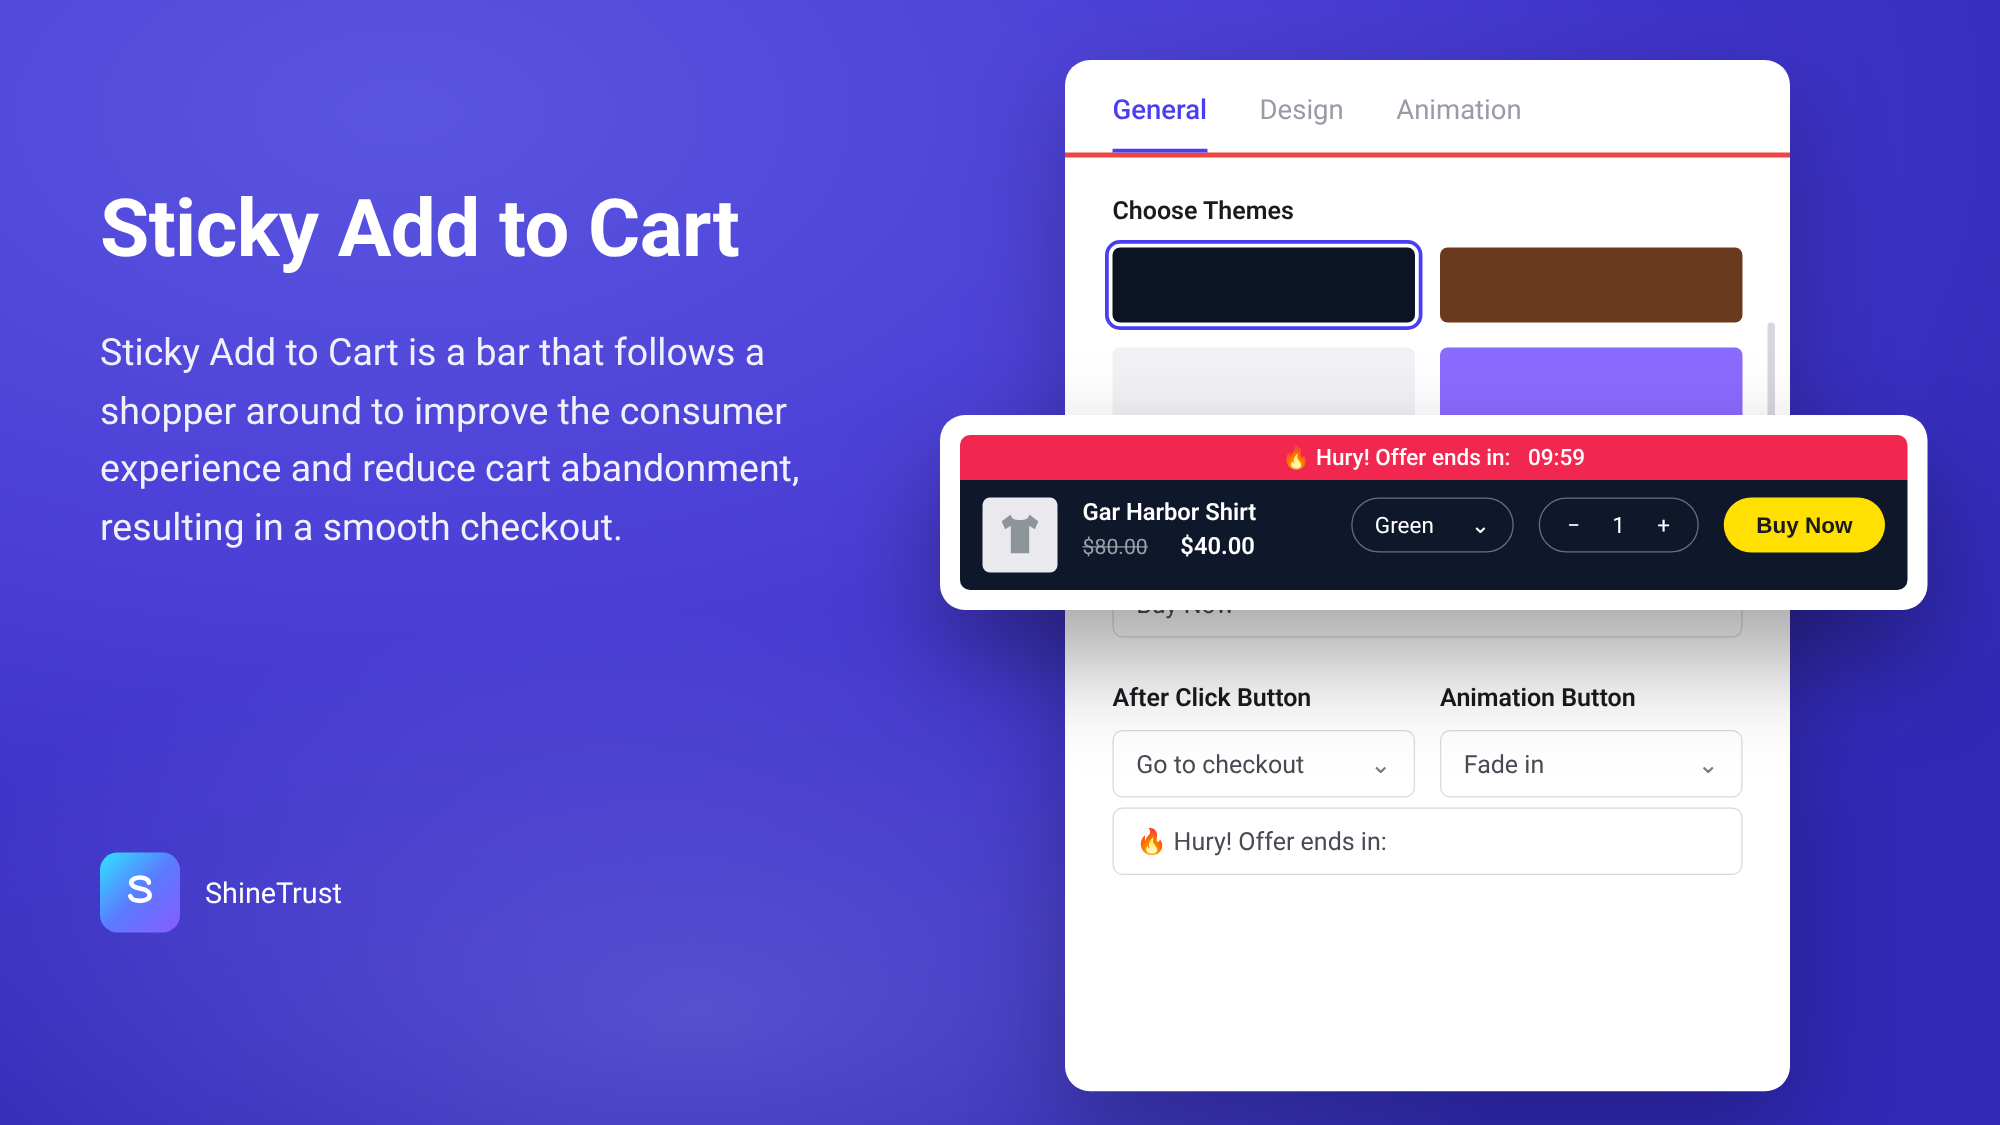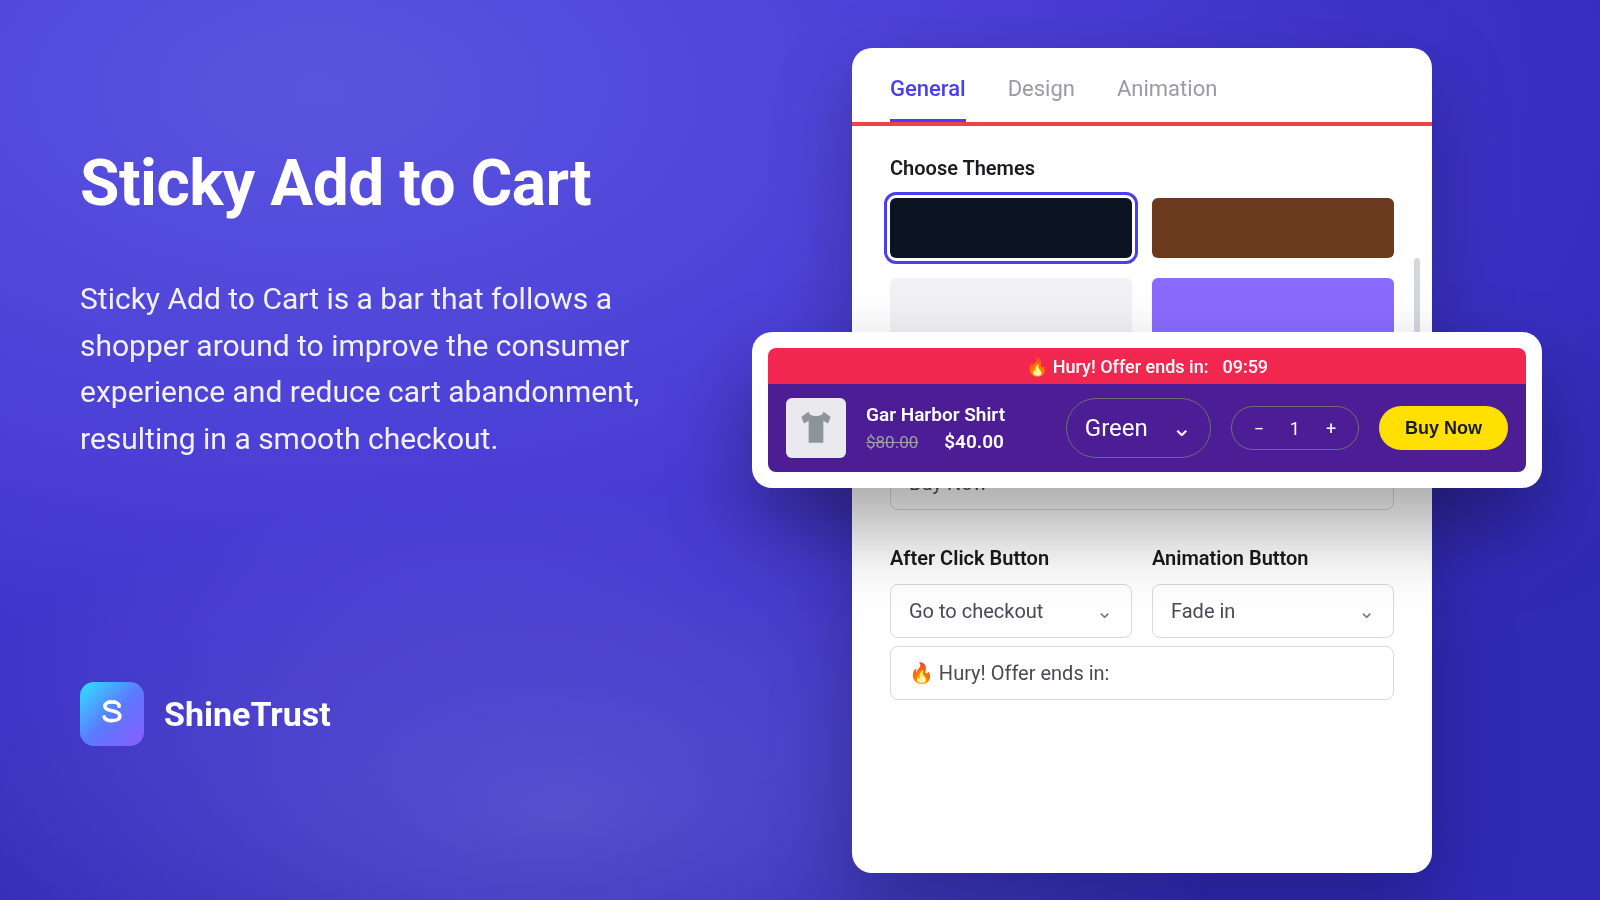--- a/index.html
+++ b/index.html
@@ -14,34 +14,34 @@
     background: radial-gradient(70% 60% at 35% 90%, rgba(180,180,255,0.25), transparent 60%);
     pointer-events:none;
   }
 
   
   .hero-title {
     position: absolute; left: 80px; top: 146px;
     color: #fff; font-size: 64px; font-weight: 700; letter-spacing: -0.5px;
   }
   .hero-desc {
-    position: absolute; left: 80px; top: 276px; width: 620px;
+    position: absolute; left: 80px; top: 260px; width: 620px;
     color: rgba(255,255,255,0.92); font-size: 30px; line-height: 1.55; font-weight: 400;
   }
 
   
   .brand { position:absolute; left:80px; top:682px; display:flex; align-items:center; gap:20px; }
   .brand-logo {
     width:64px; height:64px; border-radius:14px;
     background: linear-gradient(135deg,#2fe3ff 0%, #5b7bff 50%, #8a5bff 100%);
     display:flex; align-items:center; justify-content:center;
     color:#fff; font-weight:800; font-size:34px;
   }
   .brand-logo svg { width:34px; height:34px; }
-  .brand-name { color:#fff; font-size:34px; font-weight:700; }
+  .brand-name { color:#fff; font-size:23px; font-weight:400; }
 
   
   .card {
     position:absolute; left:852px; top:48px; width:580px; height:825px;
     background:#fff; border-radius:20px; box-shadow: 0 30px 80px rgba(0,0,0,0.25);
     overflow:hidden;
   }
   .tabs { display:flex; gap:42px; padding: 28px 38px 0 38px; border-bottom:4px solid #ef4444; }
   .tab { color:#9a9aa6; font-size:22px; padding-bottom:18px; cursor:pointer; }
   .tab.active { color:#4a3ff0; border-bottom:3px solid #4a3ff0; font-weight:500; }
@@ -71,37 +71,37 @@
     position:absolute; left:752px; top:332px; width:790px;
     background:#fff; border-radius:20px; padding:16px;
     box-shadow: 0 40px 80px rgba(0,0,0,0.35);
   }
   .urgency {
     background:#f2274f; color:#fff; height:36px; border-radius:8px 8px 0 0;
     display:flex; align-items:center; justify-content:center; gap:14px;
     font-size:18px; font-weight:500;
   }
   .bar {
-    background:#4c1d95; border-radius:0 0 8px 8px; padding:14px 18px;
-    display:flex; align-items:center; gap:20px;
+    background:#0f172a; border-radius:0 0 8px 8px; padding:14px 18px;
+    display:flex; gap:20px;
   }
   .thumb {
     width:60px; height:60px; border-radius:6px; background:#e9e9ee;
     display:flex; align-items:center; justify-content:center;
   }
   .thumb svg { width:44px; height:44px; }
   .prod { color:#fff; flex:0 0 auto; }
   .prod-title { font-size:19px; font-weight:600; }
   .prices { display:flex; gap:26px; align-items:baseline; margin-top:4px; }
   .old { color:#9aa0a8; text-decoration:line-through; font-size:17px; }
   .new { color:#fff; font-size:19px; font-weight:600; }
 
   .variant {
-    margin-left:auto; height:60px; border:1px solid #6b7078; border-radius:999px;
-    color:#fff; padding:0 18px; display:flex; align-items:center; gap:24px; font-size:24px;
+    margin-left:auto; height:44px; border:1px solid #6b7078; border-radius:999px;
+    color:#fff; padding:0 18px; display:flex; align-items:center; gap:24px; font-size:18px;
     cursor:pointer; min-width:130px; justify-content:space-between;
   }
   .qty {
     height:44px; border:1px solid #6b7078; border-radius:999px; color:#fff;
     display:flex; align-items:center; gap:22px; padding:0 18px; font-size:18px;
   }
   .qbtn { cursor:pointer; width:18px; text-align:center; }
   .buy {
     height:44px; border-radius:999px; background:#ffe000; color:#1a1a1f;
     padding:0 26px; font-size:18px; font-weight:700; display:flex; align-items:center;

